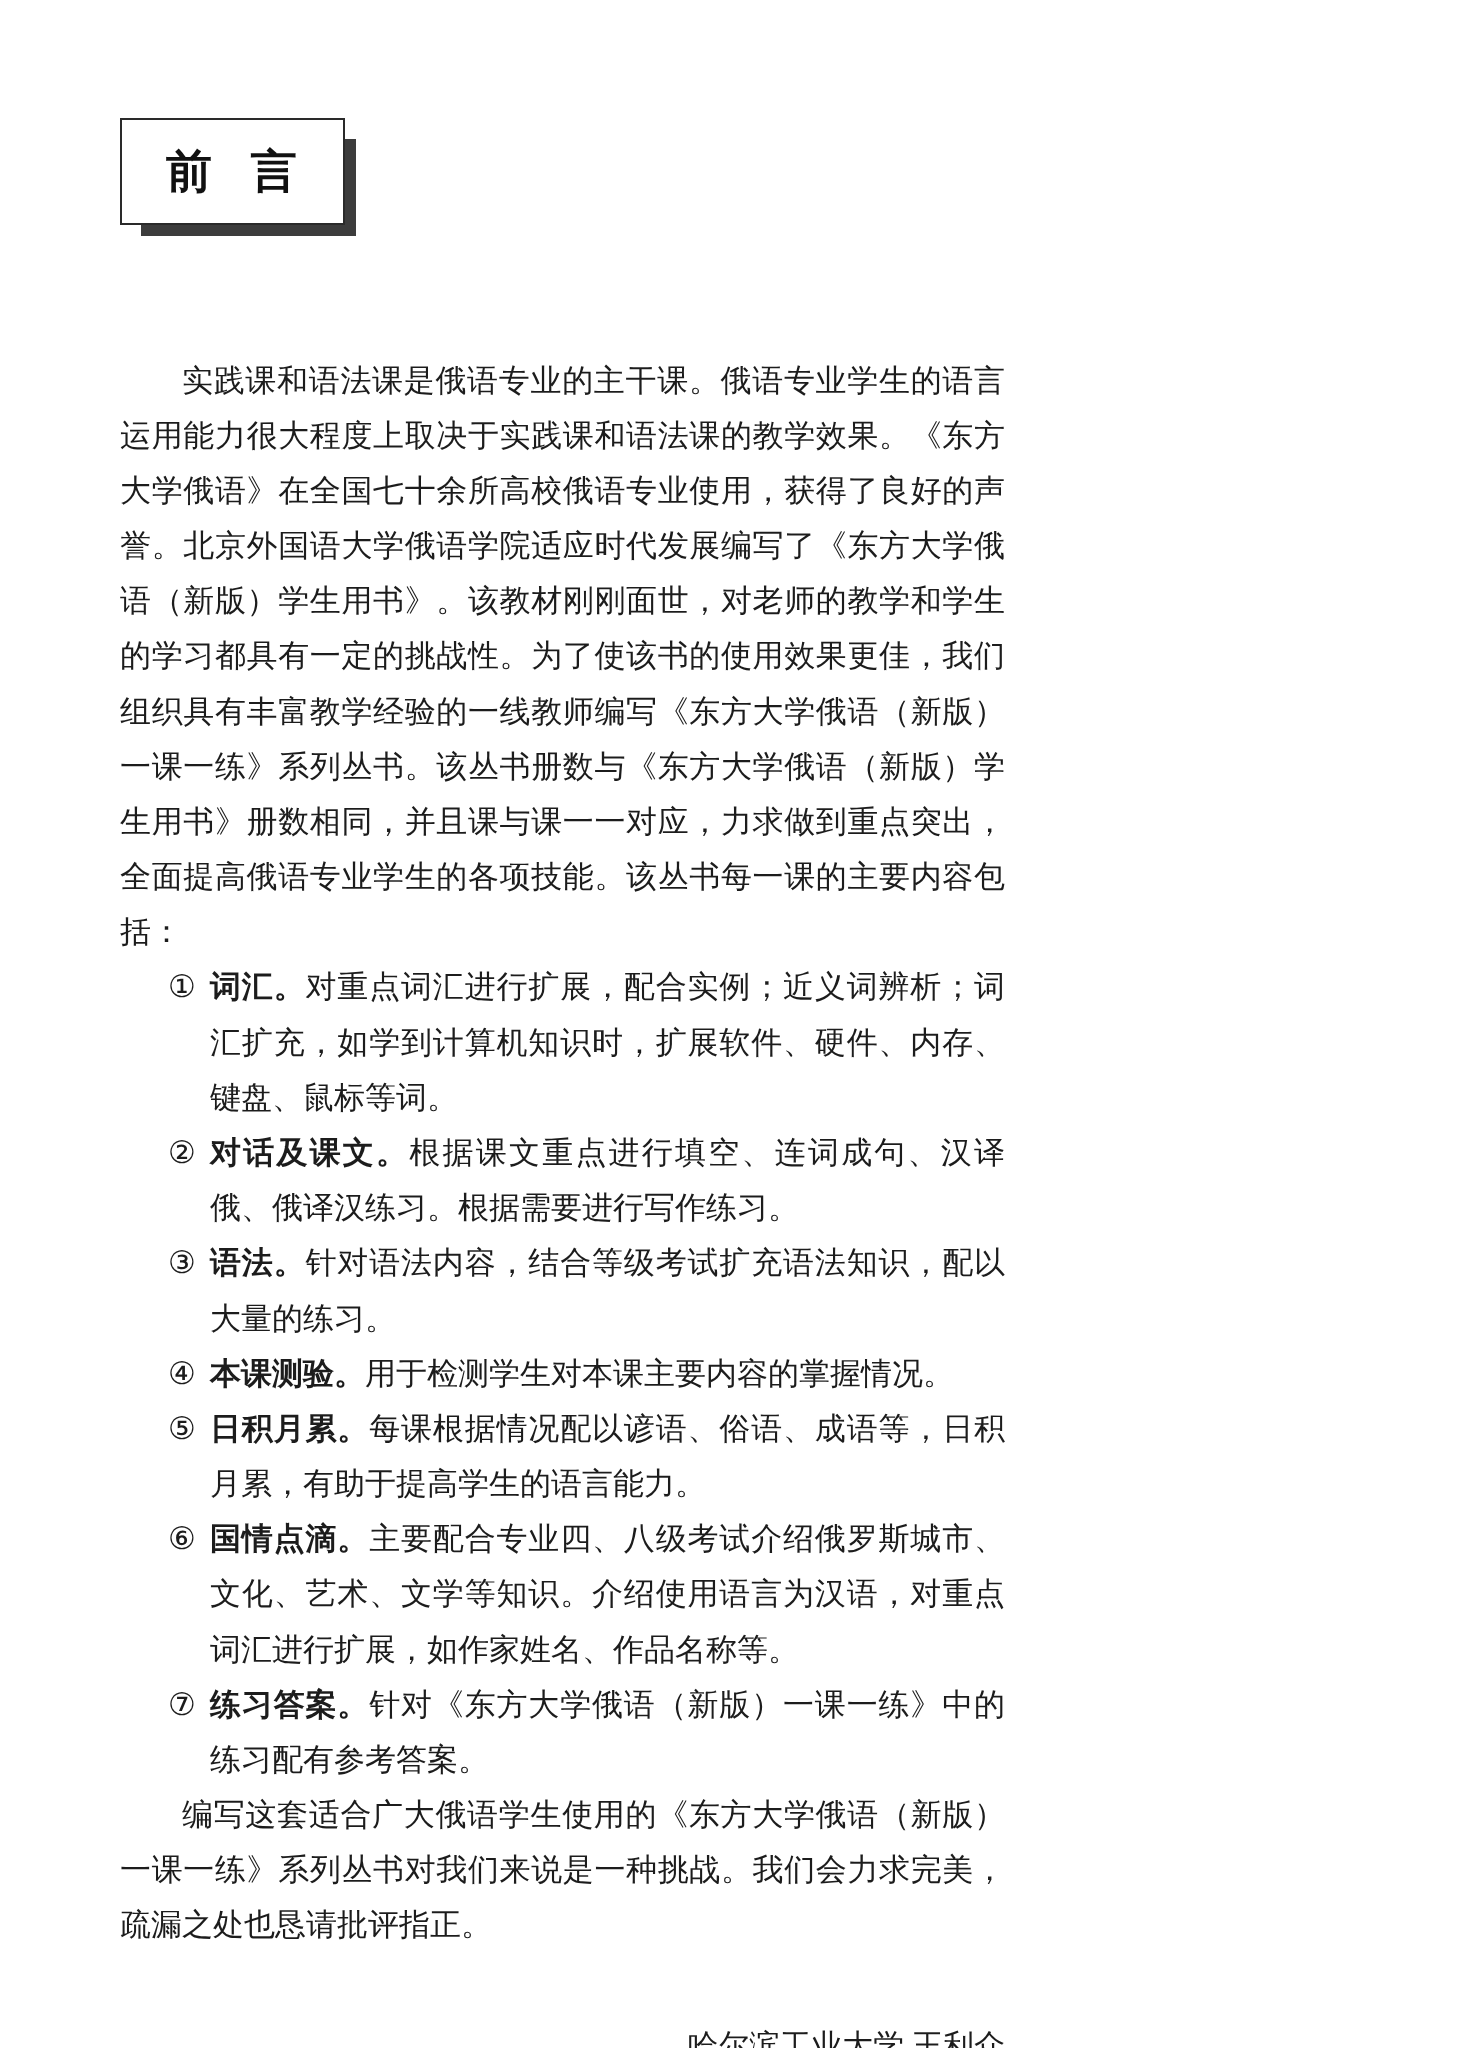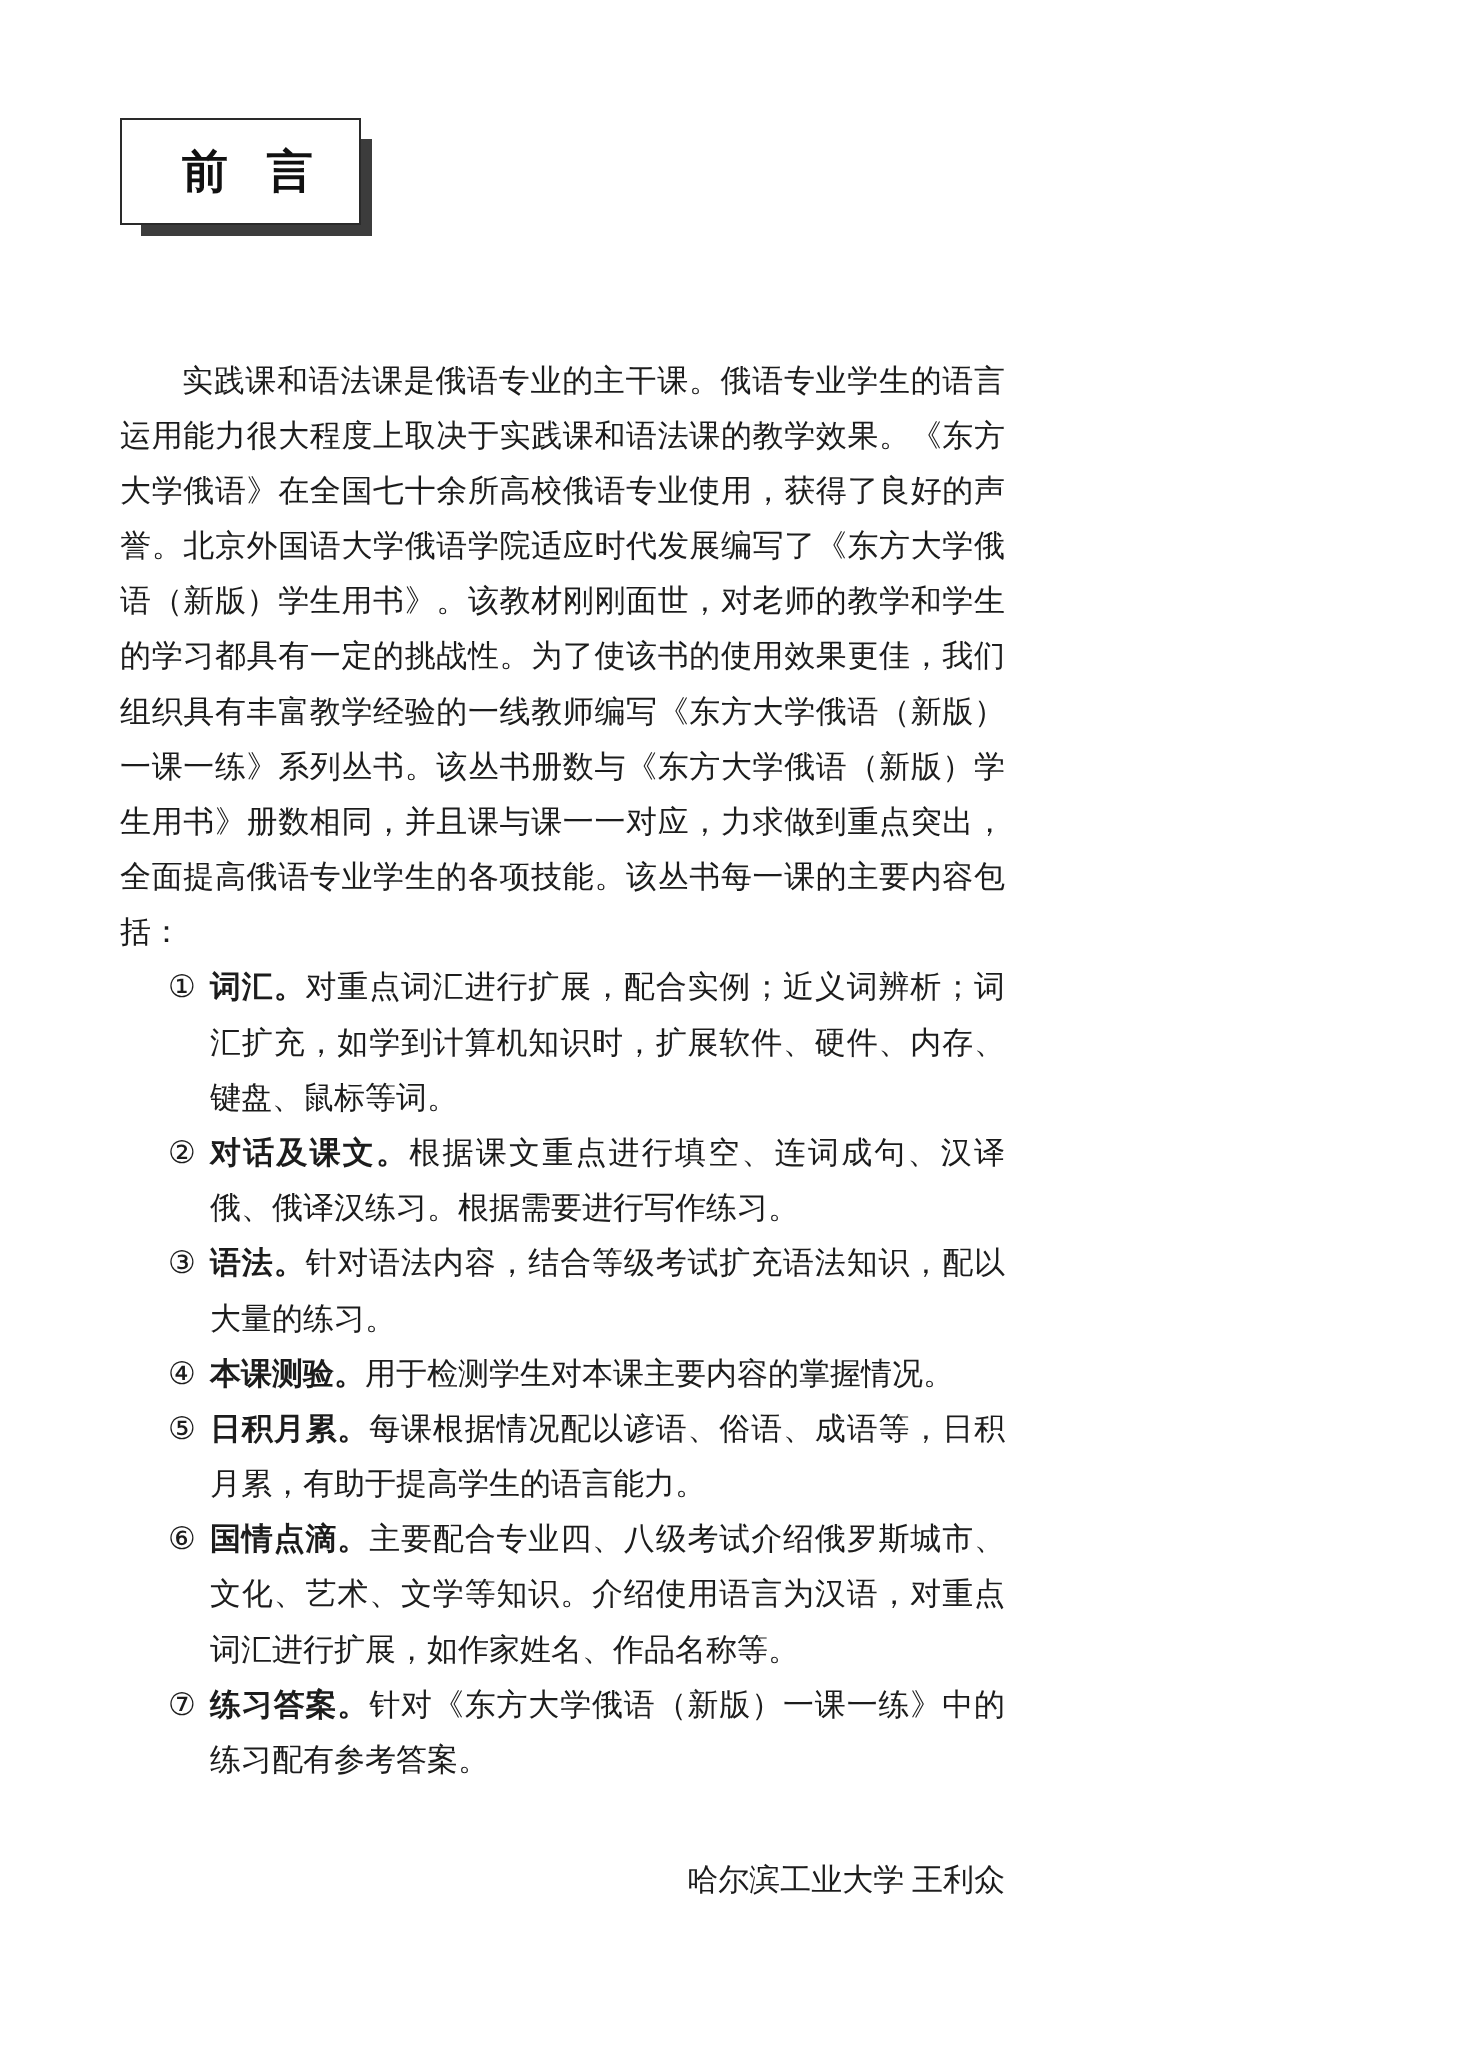--- a/index.html
+++ b/index.html
@@ -17,21 +17,21 @@
     padding: 118px 452px 0 120px;
     font-family: "Liberation Serif", "DejaVu Serif", serif;
     color: #1c1c1c;
     overflow: hidden;
   }
   .title-box {
     position: relative;
     display: inline-block;
     background: #ffffff;
     border: 2px solid #2a2a2a;
-    padding: 26px 44px 26px 60px;
+    padding: 26px 44px 26px 44px;
     box-shadow: 16px 16px 0 -5px #3c3c3c;
     margin-bottom: 0;
   }
   .title-box h1 {
     margin: 0;
     font-size: 46px;
     font-weight: bold;
     letter-spacing: 2px;
     word-spacing: 22px;
     font-family: "Liberation Sans", "DejaVu Sans", sans-serif;
@@ -120,20 +120,21 @@
       <span class="num">⑥</span>
       <span class="item-body"><b>国情点滴。</b><span>主要配合专业四、八级考试介绍俄罗斯城市、文化、艺术、文学等知识。介绍使用语言为汉语，对重点词汇进行扩展，如作家姓名、作品名称等。</span></span>
     </div>
 
     <div class="list-item">
       <span class="num">⑦</span>
       <span class="item-body"><b>练习答案。</b><span>针对《东方大学俄语（新版）一课一练》中的练习配有参考答案。</span></span>
     </div>
 
 
+    <p class="indent">编写这套适合广大俄语学生使用的《东方大学俄语（新版）一课一练》系列丛书对我们来说是一种挑战。我们会力求完美，疏漏之处也恳请批评指正。</p>
 
     <div class="signature">
       <p>哈尔滨工业大学 王利众</p>
     </div>
 
   </div>
 
 </div>
 
 </body></html>

